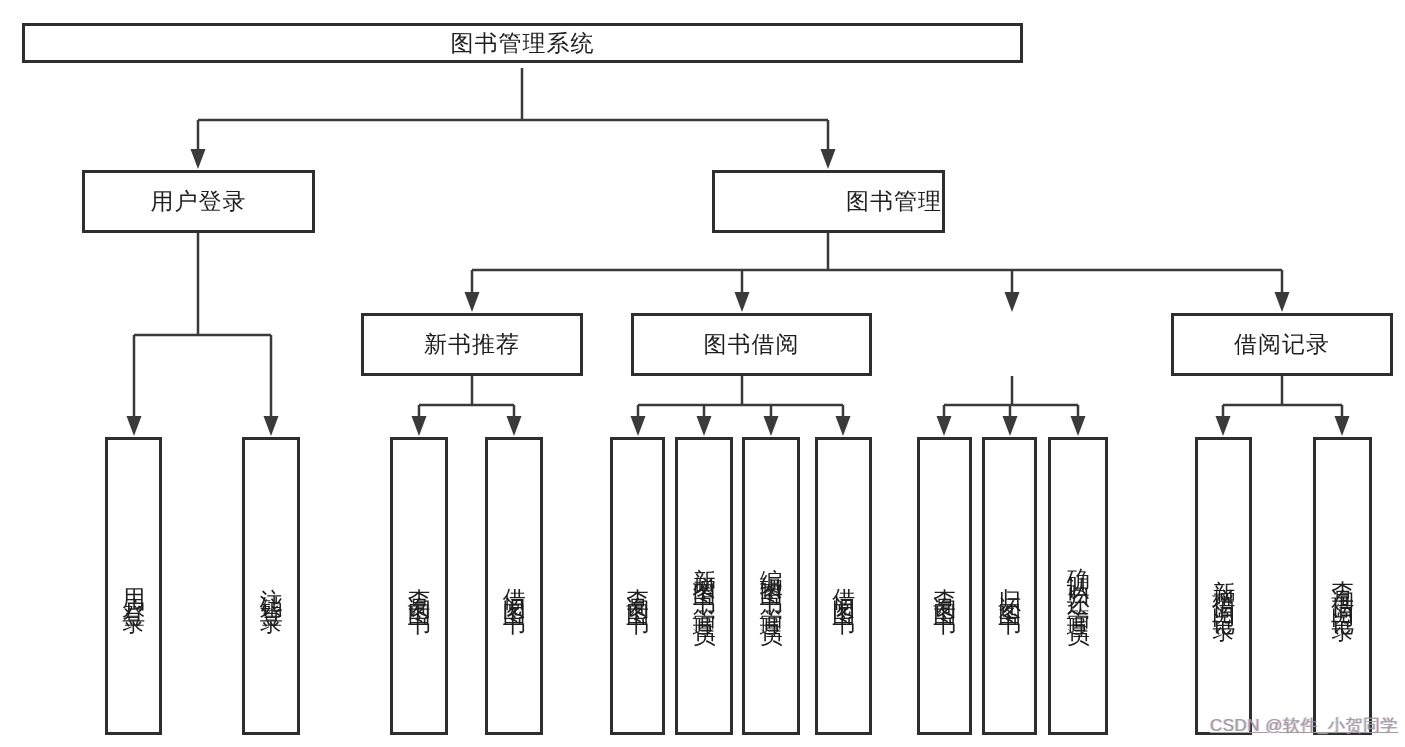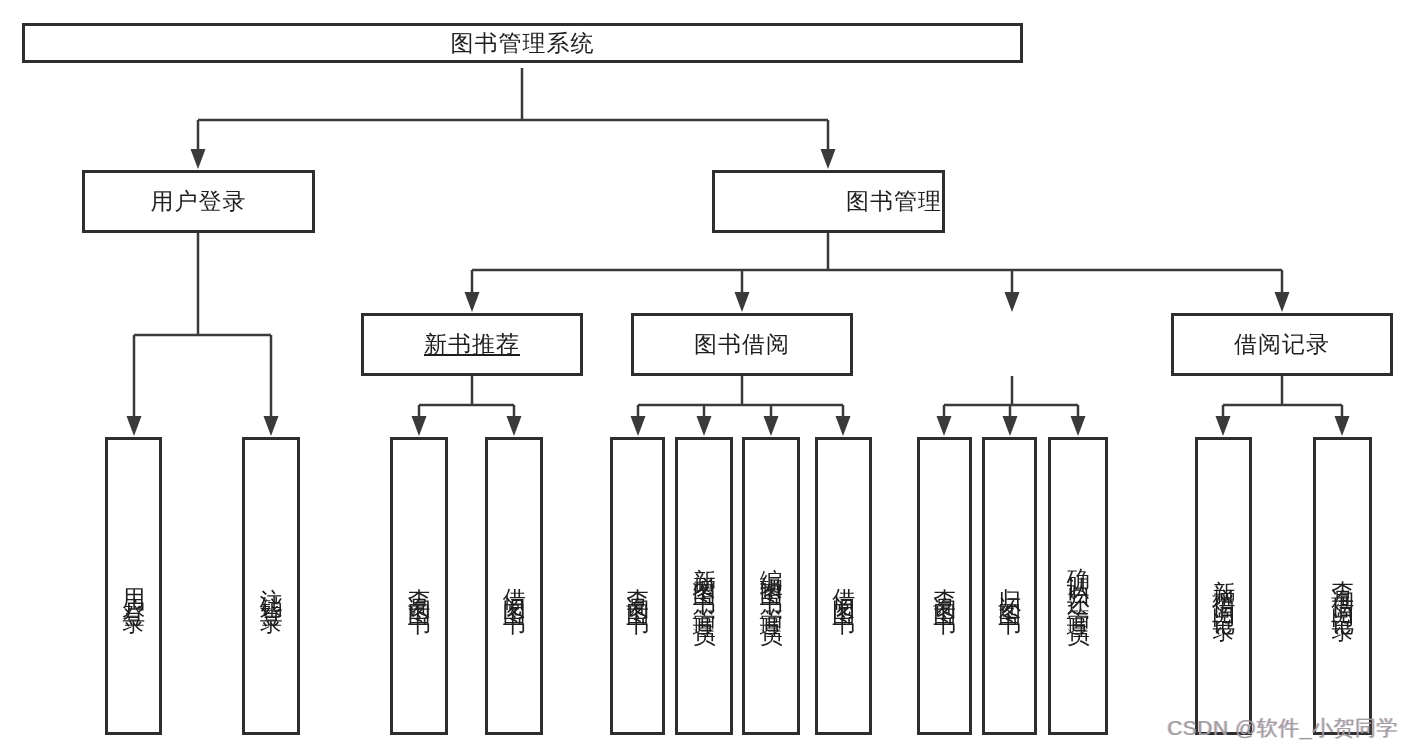--- a/index.html
+++ b/index.html
@@ -16,24 +16,25 @@
     background:#ffffff; color: var(--text, #1e1e1e);
     display:flex; align-items:center; justify-content:center;
   }
   .h-label {font-size:23px; letter-spacing:1px; white-space:nowrap;}
   .leaf .v-label {
     writing-mode:vertical-rl; text-orientation:mixed;
     font-size:23px; letter-spacing:8px; line-height:1.1; white-space:nowrap;
   }
   .watermark {
     position:absolute; right:7px; top:714px;
-    font-size:21px; letter-spacing:0.5px;
+    font-size:17px; letter-spacing:0.5px;
     color: var(--watermark, #9f9f9f);
     text-shadow:-1px 0 0 rgba(210,80,80,.30), 1px 0 0 rgba(90,120,220,.30);
     white-space:nowrap;
+    text-decoration:underline;
   }
 </style>
 </head>
 <body>
 
 <div class="stage">
 
   <svg class="connectors" width="1405" height="747" viewBox="0 0 1405 747">
 
     <path d="M522 68 V120 M198 120 H828 M198 120 V152 M828 120 V152"></path>
@@ -79,24 +80,24 @@
     <span class="h-label">图书管理系统</span>
   </div>
 
   <div class="box" style="left:82px; top:170px; width:233px; height:63px;">
     <span class="h-label">用户登录</span>
   </div>
   <div class="box" style="left:712px; top:170px; width:233px; height:63px;justify-content:flex-end;">
     <span class="h-label">图书管理</span>
   </div>
 
-  <div class="box" style="left:361px; top:313px; width:222px; height:63px;text-decoration:underline;">
+  <div class="box" style="left:361px; top:313px; width:222px; height:63px;">
     <span class="h-label">新书推荐</span>
   </div>
-  <div class="box" style="left:631px; top:313px; width:222px; height:63px;">
+  <div class="box" style="left:631px; top:313px; width:241px; height:63px;">
     <span class="h-label">图书借阅</span>
   </div>
   <div class="box" style="left:1171px; top:313px; width:222px; height:63px;">
     <span class="h-label">借阅记录</span>
   </div>
 
   <div class="box leaf" style="left:105px; top:437px; width:57px; height:298px;">
     <span class="v-label">用户登录</span>
   </div>
   <div class="box leaf" style="left:242px; top:437px; width:58px; height:298px;">

